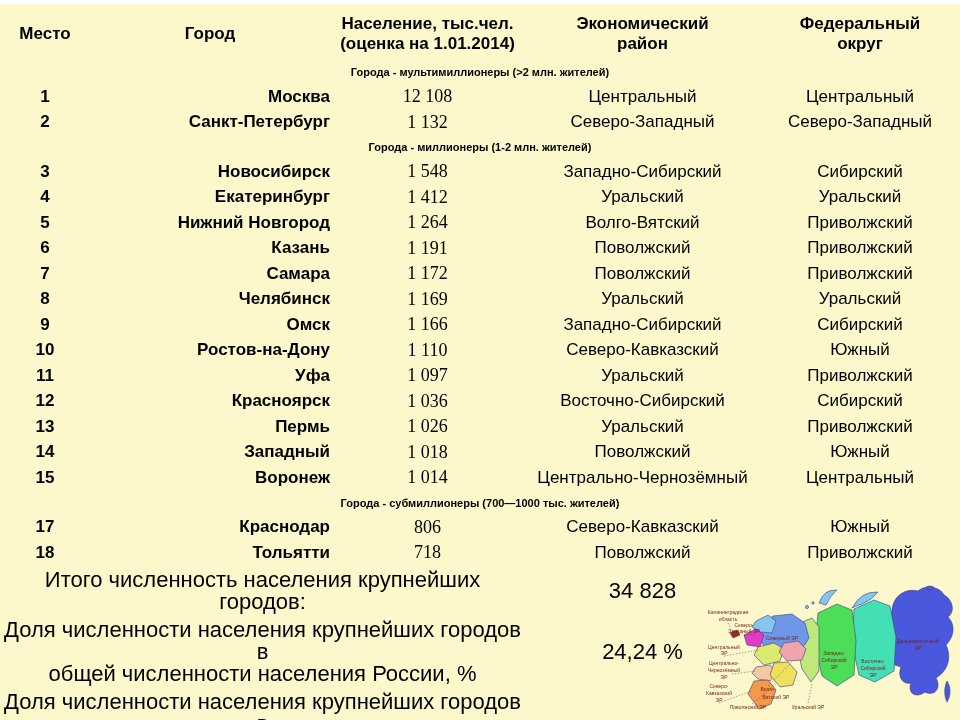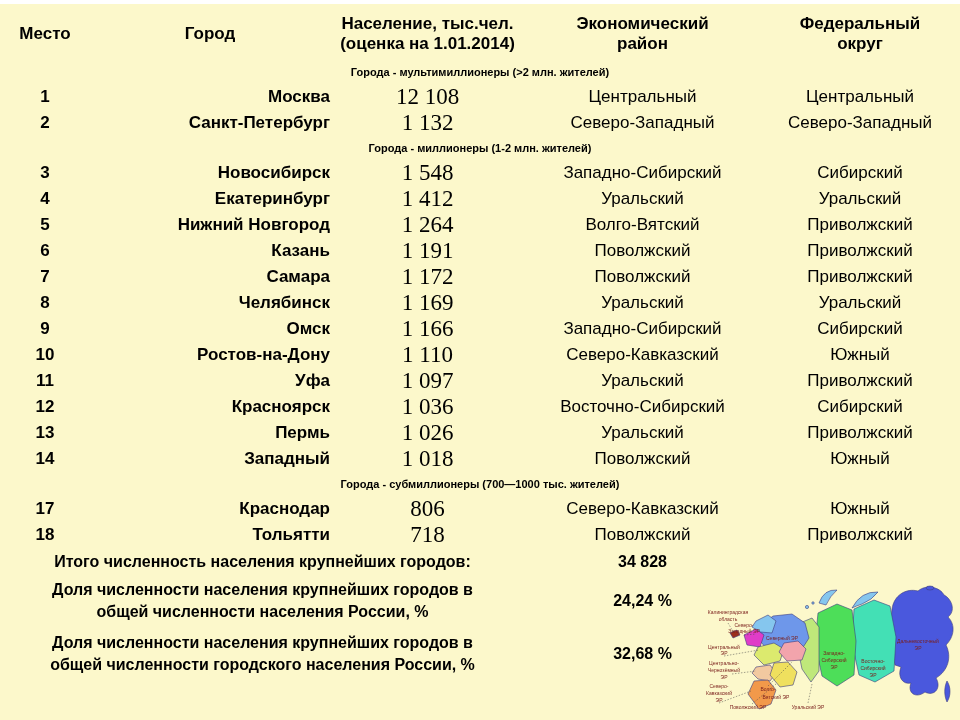--- a/index.html
+++ b/index.html
@@ -16,24 +16,24 @@
     height:52px;white-space:pre-line;padding-top:4px;
   }
   .section-row td{
     height:24px;font-weight:bold;font-size:11px;text-align:center;
   }
   .data-row{height:25.5px;font-size:17px;}
   td.rank{text-align:center;font-weight:bold;}
   td.city{font-weight:bold;padding-left:6px;text-align:right;}
   td.pop{
     text-align:center;font-family:"Liberation Serif",serif;
-    font-size:23px;font-weight:normal;
+    font-size:18px;font-weight:normal;
   }
   td.econ,td.fed{text-align:center;font-weight:normal;}
-  .summary-row td{font-weight:bold;font-size:16px;margin-top:27px;}
+  .summary-row td{font-weight:normal;font-size:22px;margin-top:27px;}
   td.sum-label{text-align:center;line-height:22px;white-space:pre-line;padding:3px 0;}
   td.sum-value{text-align:center;}
   tr.summary-0{height:27px;}
   tr.summary-1{height:50px;}
   tr.summary-2{height:56px;}
   .map-wrap{position:absolute;left:616px;top:583px;width:344px;height:137px;}
   .map-wrap svg{display:block;}
 </style>
 </head>
 <body>
@@ -157,20 +157,27 @@
         <td class="pop">1 026</td>
         <td class="econ">Уральский</td>
         <td class="fed">Приволжский</td>
       </tr>
       <tr class="data-row">
         <td class="rank">14</td>
         <td class="city">Западный</td>
         <td class="pop">1 018</td>
         <td class="econ">Поволжский</td>
         <td class="fed">Южный</td>
+      </tr>
+      <tr class="data-row">
+        <td class="rank">15</td>
+        <td class="city">Воронеж</td>
+        <td class="pop">1 014</td>
+        <td class="econ">Центрально-Чернозёмный</td>
+        <td class="fed">Центральный</td>
       </tr>
       <tr class="section-row">
         <td class="section-title" colspan="5">Города - субмиллионеры (700—1000 тыс. жителей)</td>
       </tr>
       <tr class="data-row">
         <td class="rank">17</td>
         <td class="city">Краснодар</td>
         <td class="pop">806</td>
         <td class="econ">Северо-Кавказский</td>
         <td class="fed">Южный</td>

